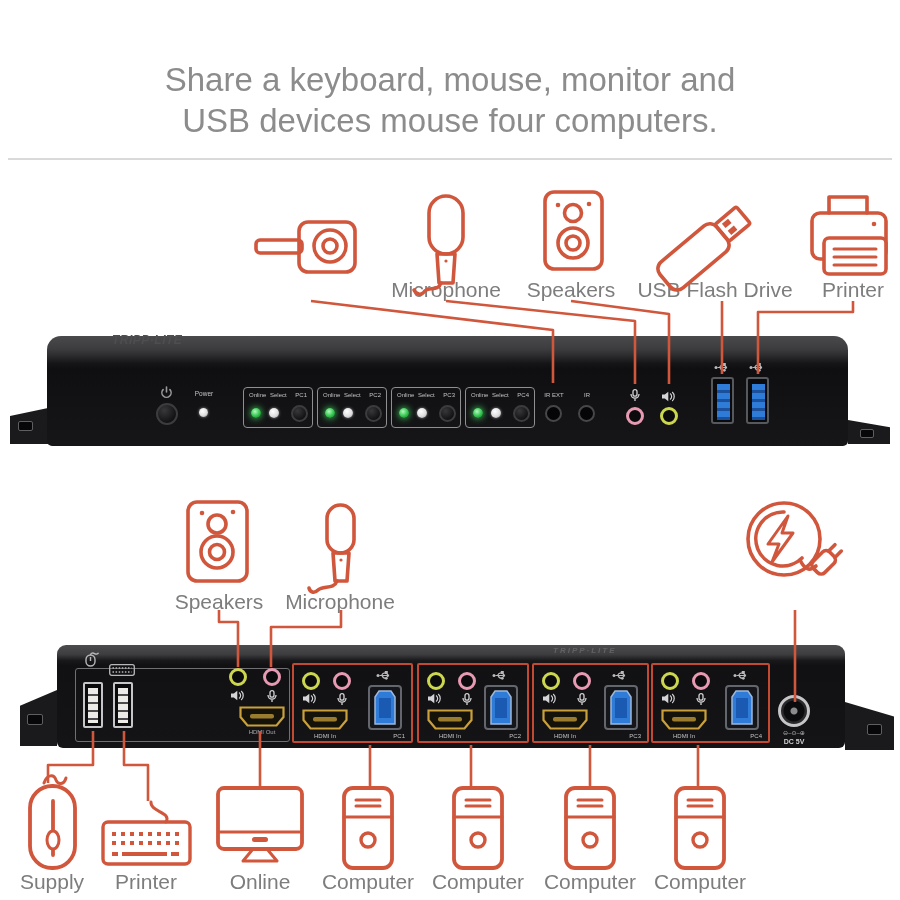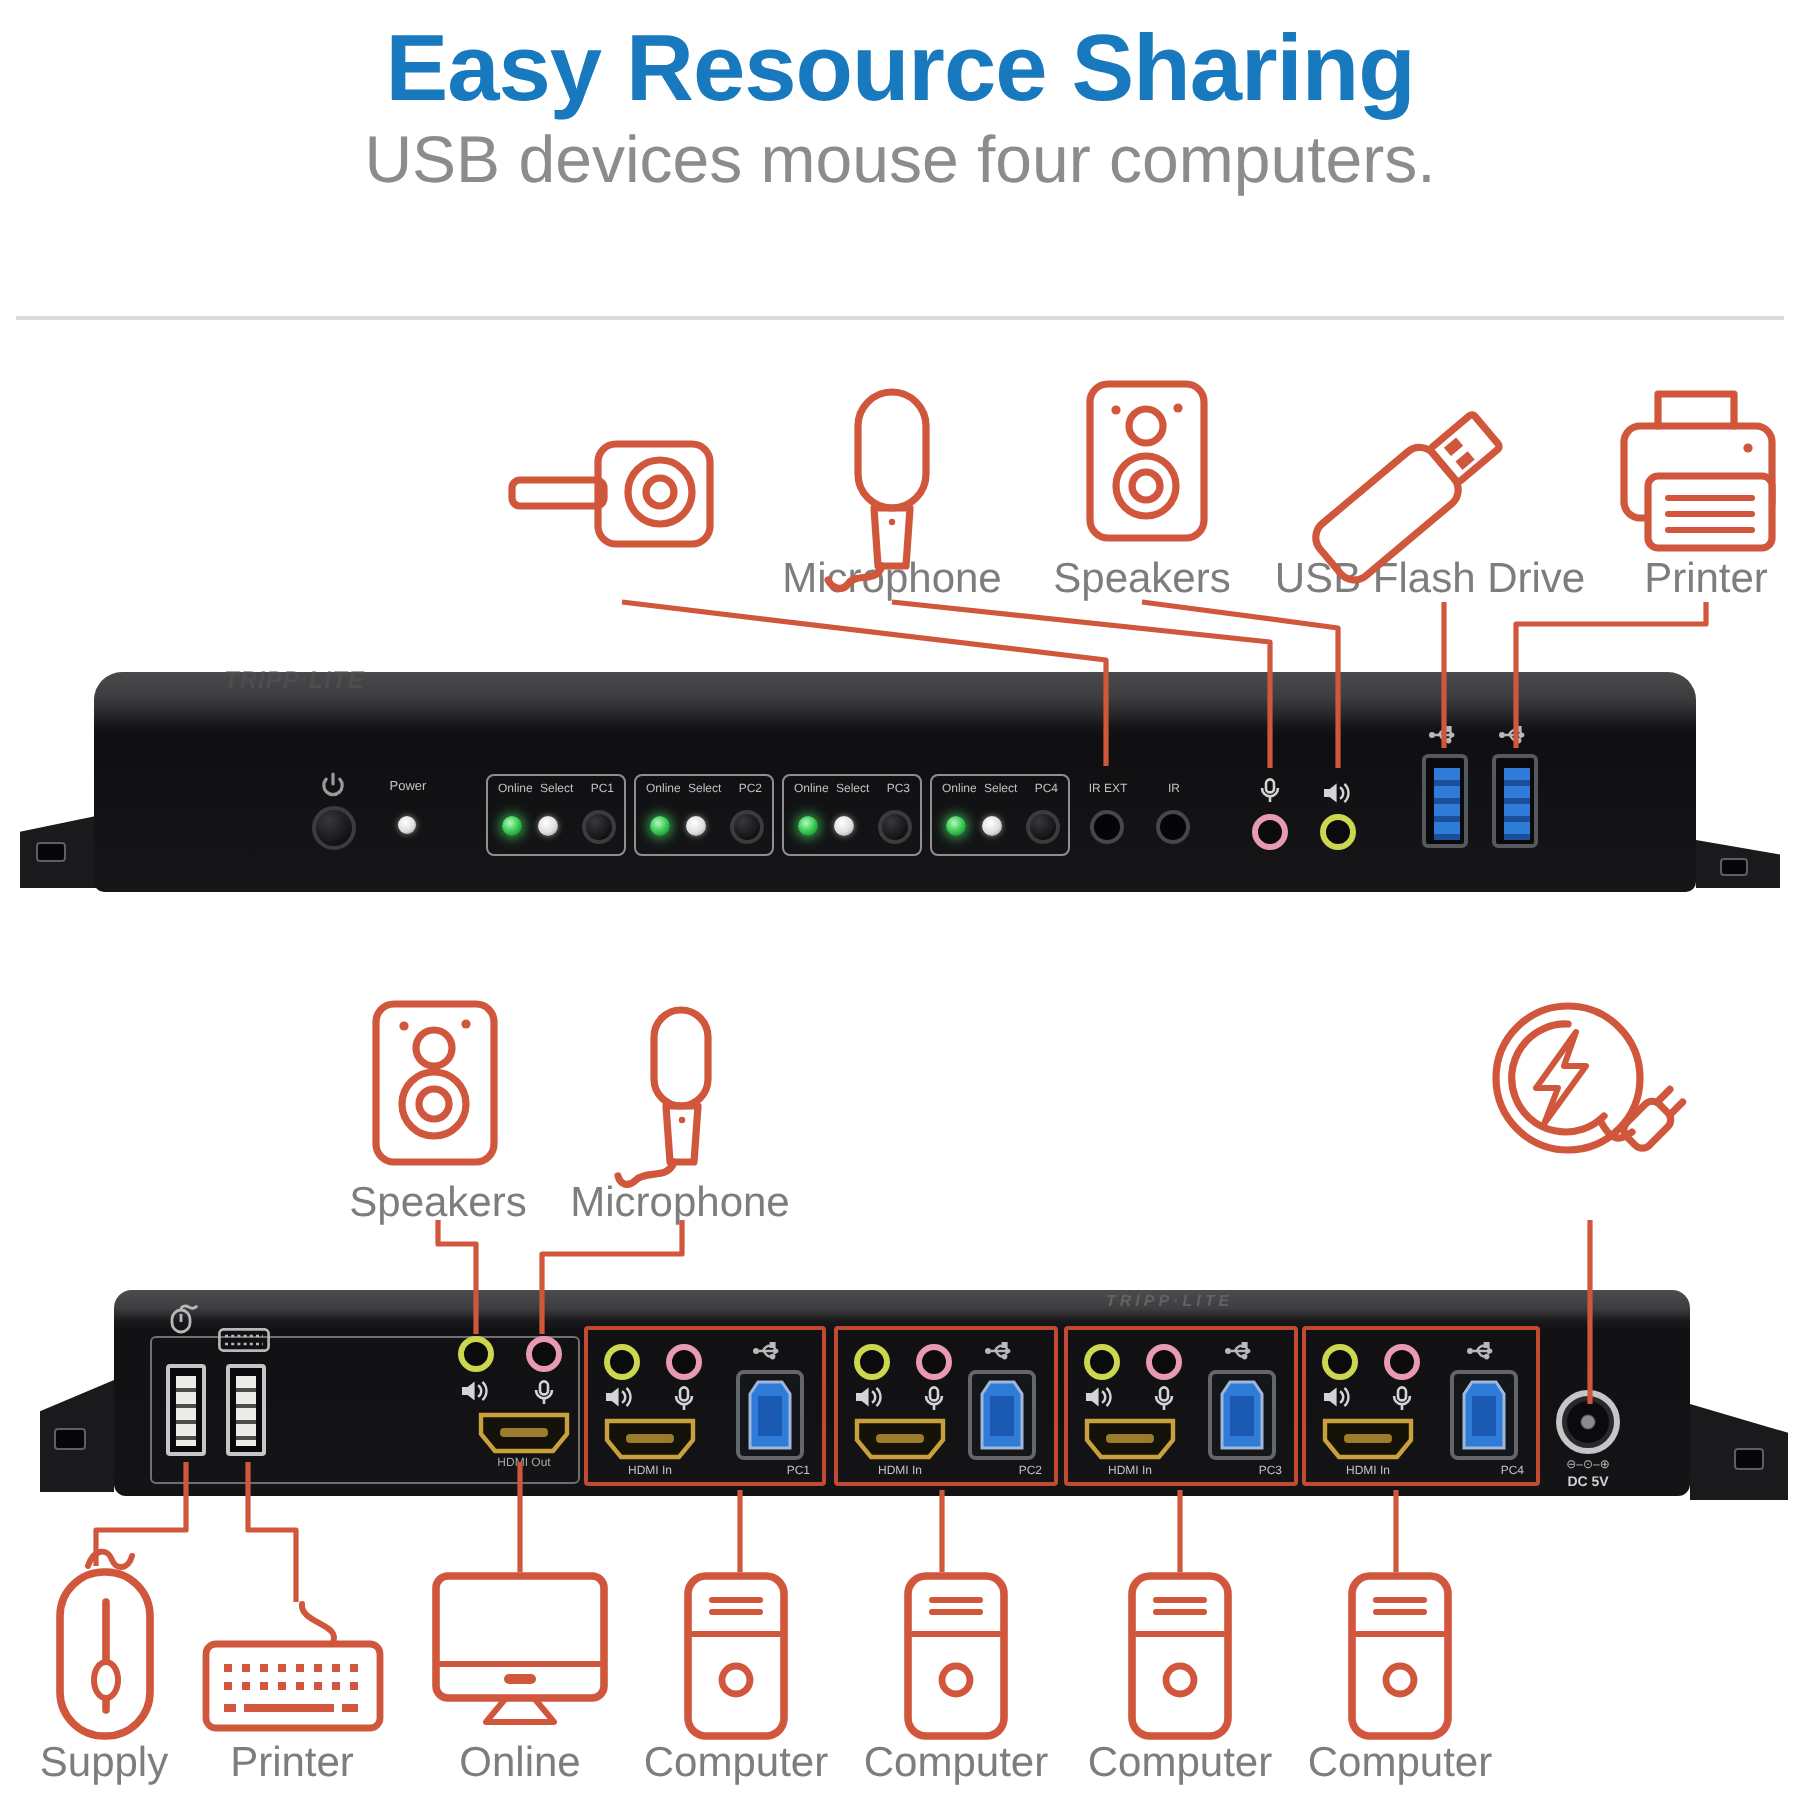--- a/index.html
+++ b/index.html
@@ -60,22 +60,22 @@
                 border:1px solid #707072; border-radius:3px; }
   .rbox { position:absolute; top:23px; height:80px; border:2px solid #c24a33; border-radius:2px; }
   .dc { position:absolute; width:32px; height:32px; border-radius:50%; border:3px solid #c6c6c8;
         background:radial-gradient(circle,#8a8a8c 0 3px,#0b0b0d 4px 10px,#2a2a2c 11px); }
 </style>
 </head>
 <body>
 
 <div class="stage">
 
-  <div class="title">Easy Resource Sharing</div>
   <div class="subtitle">
+    <div>Share a keyboard, mouse, monitor and</div>
     <div>USB devices mouse four computers.</div>
   </div>
   <div class="divider"></div>
 
   <div class="cap" style="left:376px;top:278px;width:140px;">Microphone</div>
   <div class="cap" style="left:511px;top:278px;width:120px;">Speakers</div>
   <div class="cap" style="left:630px;top:278px;width:170px;">USB Flash Drive</div>
   <div class="cap" style="left:803px;top:278px;width:100px;">Printer</div>
 
   <div class="cap" style="left:159px;top:590px;width:120px;">Speakers</div>

